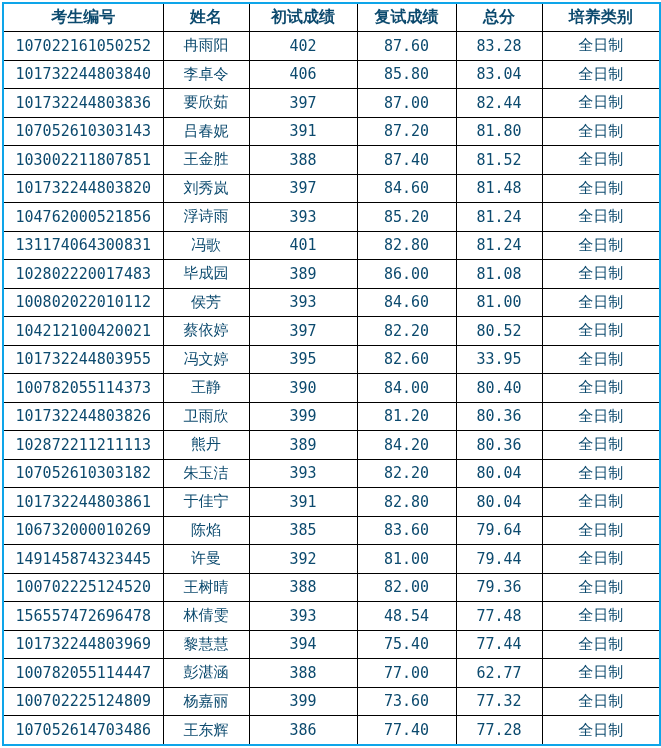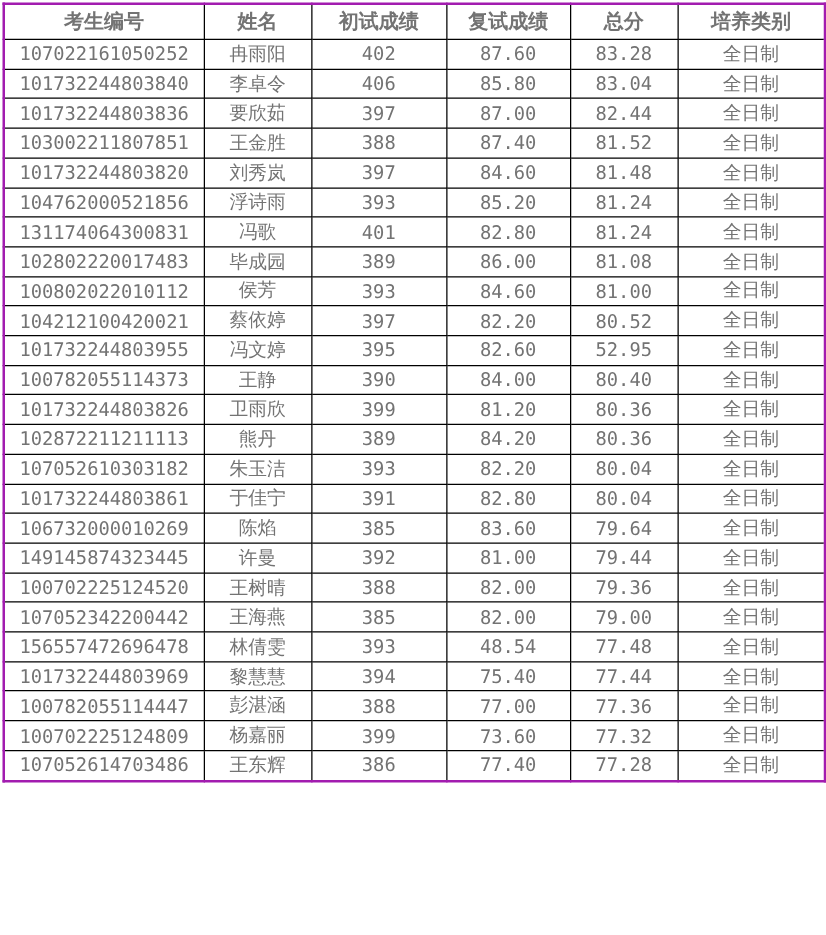--- a/index.html
+++ b/index.html
@@ -7,25 +7,25 @@
     padding: 0;
     background: #ffffff;
     width: 661px;
     height: 748px;
     overflow: hidden;
   }
   table.score-table {
     border-collapse: collapse;
     table-layout: fixed;
     width: 657px;
-    height: 624px;
+    height: 744px;
     margin: 2px;
-    border: 2px solid #a21caf;
+    border: 2px solid #0ea5e9;
     font-family: "Liberation Serif", "DejaVu Serif", serif;
-    color: #737373;
+    color: #0c4a6e;
     background: #ffffff;
   }
   table.score-table th,
   table.score-table td {
     border: 1px solid #000000;
     text-align: center;
     vertical-align: middle;
     padding: 0;
     overflow: hidden;
     white-space: nowrap;
@@ -86,20 +86,28 @@
       </tr>
       <tr>
         <td class="c0">101732244803836</td>
         <td class="c1">要欣茹</td>
         <td class="c2">397</td>
         <td class="c3">87.00</td>
         <td class="c4">82.44</td>
         <td class="c5">全日制</td>
       </tr>
       <tr>
+        <td class="c0">107052610303143</td>
+        <td class="c1">吕春妮</td>
+        <td class="c2">391</td>
+        <td class="c3">87.20</td>
+        <td class="c4">81.80</td>
+        <td class="c5">全日制</td>
+      </tr>
+      <tr>
         <td class="c0">103002211807851</td>
         <td class="c1">王金胜</td>
         <td class="c2">388</td>
         <td class="c3">87.40</td>
         <td class="c4">81.52</td>
         <td class="c5">全日制</td>
       </tr>
       <tr>
         <td class="c0">101732244803820</td>
         <td class="c1">刘秀岚</td>
@@ -146,21 +154,21 @@
         <td class="c2">397</td>
         <td class="c3">82.20</td>
         <td class="c4">80.52</td>
         <td class="c5">全日制</td>
       </tr>
       <tr>
         <td class="c0">101732244803955</td>
         <td class="c1">冯文婷</td>
         <td class="c2">395</td>
         <td class="c3">82.60</td>
-        <td class="c4">52.95</td>
+        <td class="c4">33.95</td>
         <td class="c5">全日制</td>
       </tr>
       <tr>
         <td class="c0">100782055114373</td>
         <td class="c1">王静</td>
         <td class="c2">390</td>
         <td class="c3">84.00</td>
         <td class="c4">80.40</td>
         <td class="c5">全日制</td>
       </tr>
@@ -214,49 +222,41 @@
       </tr>
       <tr>
         <td class="c0">100702225124520</td>
         <td class="c1">王树晴</td>
         <td class="c2">388</td>
         <td class="c3">82.00</td>
         <td class="c4">79.36</td>
         <td class="c5">全日制</td>
       </tr>
       <tr>
-        <td class="c0">107052342200442</td>
-        <td class="c1">王海燕</td>
-        <td class="c2">385</td>
-        <td class="c3">82.00</td>
-        <td class="c4">79.00</td>
-        <td class="c5">全日制</td>
-      </tr>
-      <tr>
         <td class="c0">156557472696478</td>
         <td class="c1">林倩雯</td>
         <td class="c2">393</td>
         <td class="c3">48.54</td>
         <td class="c4">77.48</td>
         <td class="c5">全日制</td>
       </tr>
       <tr>
         <td class="c0">101732244803969</td>
         <td class="c1">黎慧慧</td>
         <td class="c2">394</td>
         <td class="c3">75.40</td>
         <td class="c4">77.44</td>
         <td class="c5">全日制</td>
       </tr>
       <tr>
         <td class="c0">100782055114447</td>
         <td class="c1">彭湛涵</td>
         <td class="c2">388</td>
         <td class="c3">77.00</td>
-        <td class="c4">77.36</td>
+        <td class="c4">62.77</td>
         <td class="c5">全日制</td>
       </tr>
       <tr>
         <td class="c0">100702225124809</td>
         <td class="c1">杨嘉丽</td>
         <td class="c2">399</td>
         <td class="c3">73.60</td>
         <td class="c4">77.32</td>
         <td class="c5">全日制</td>
       </tr>

